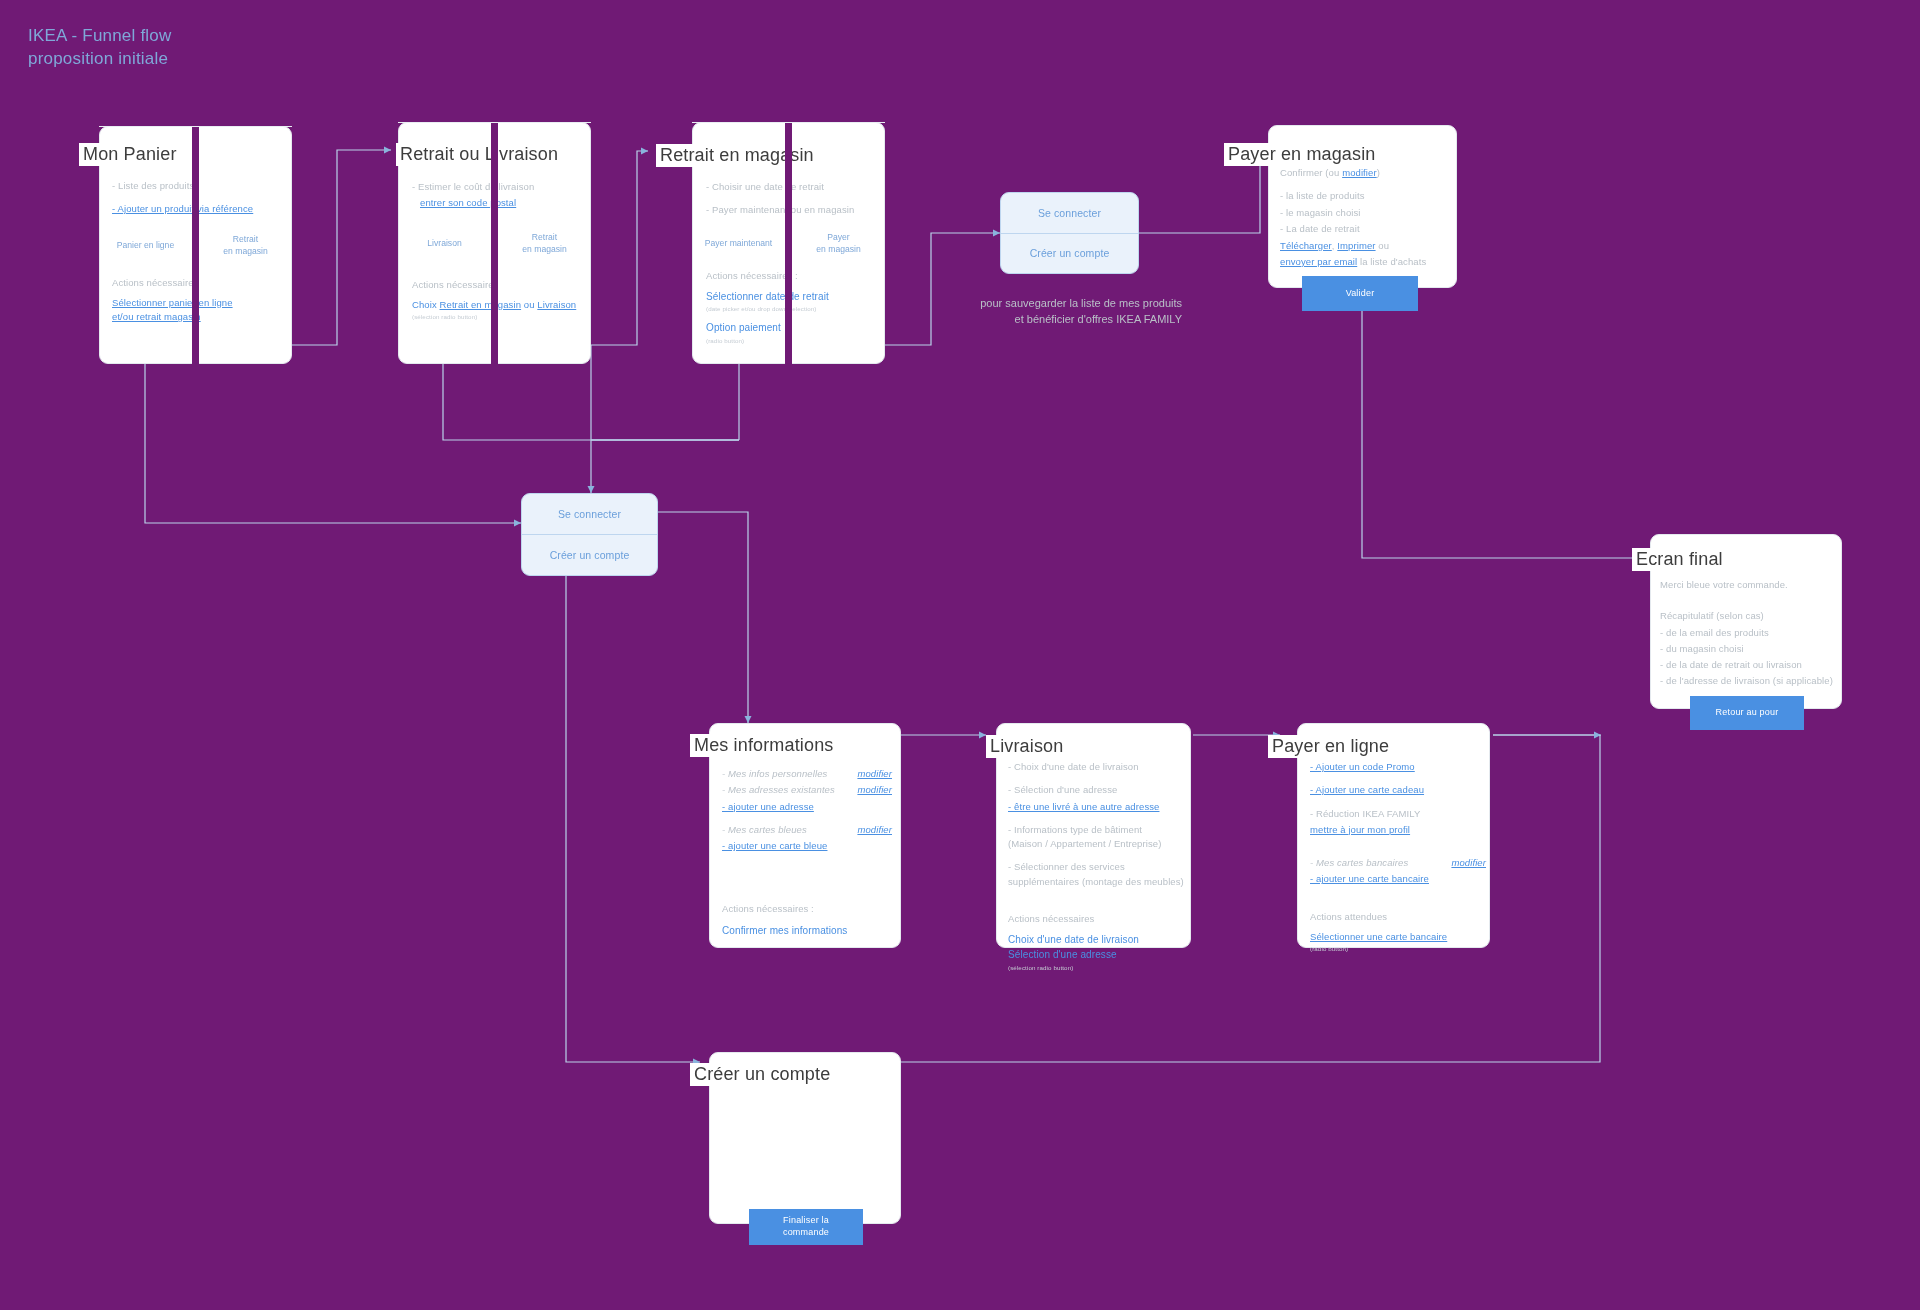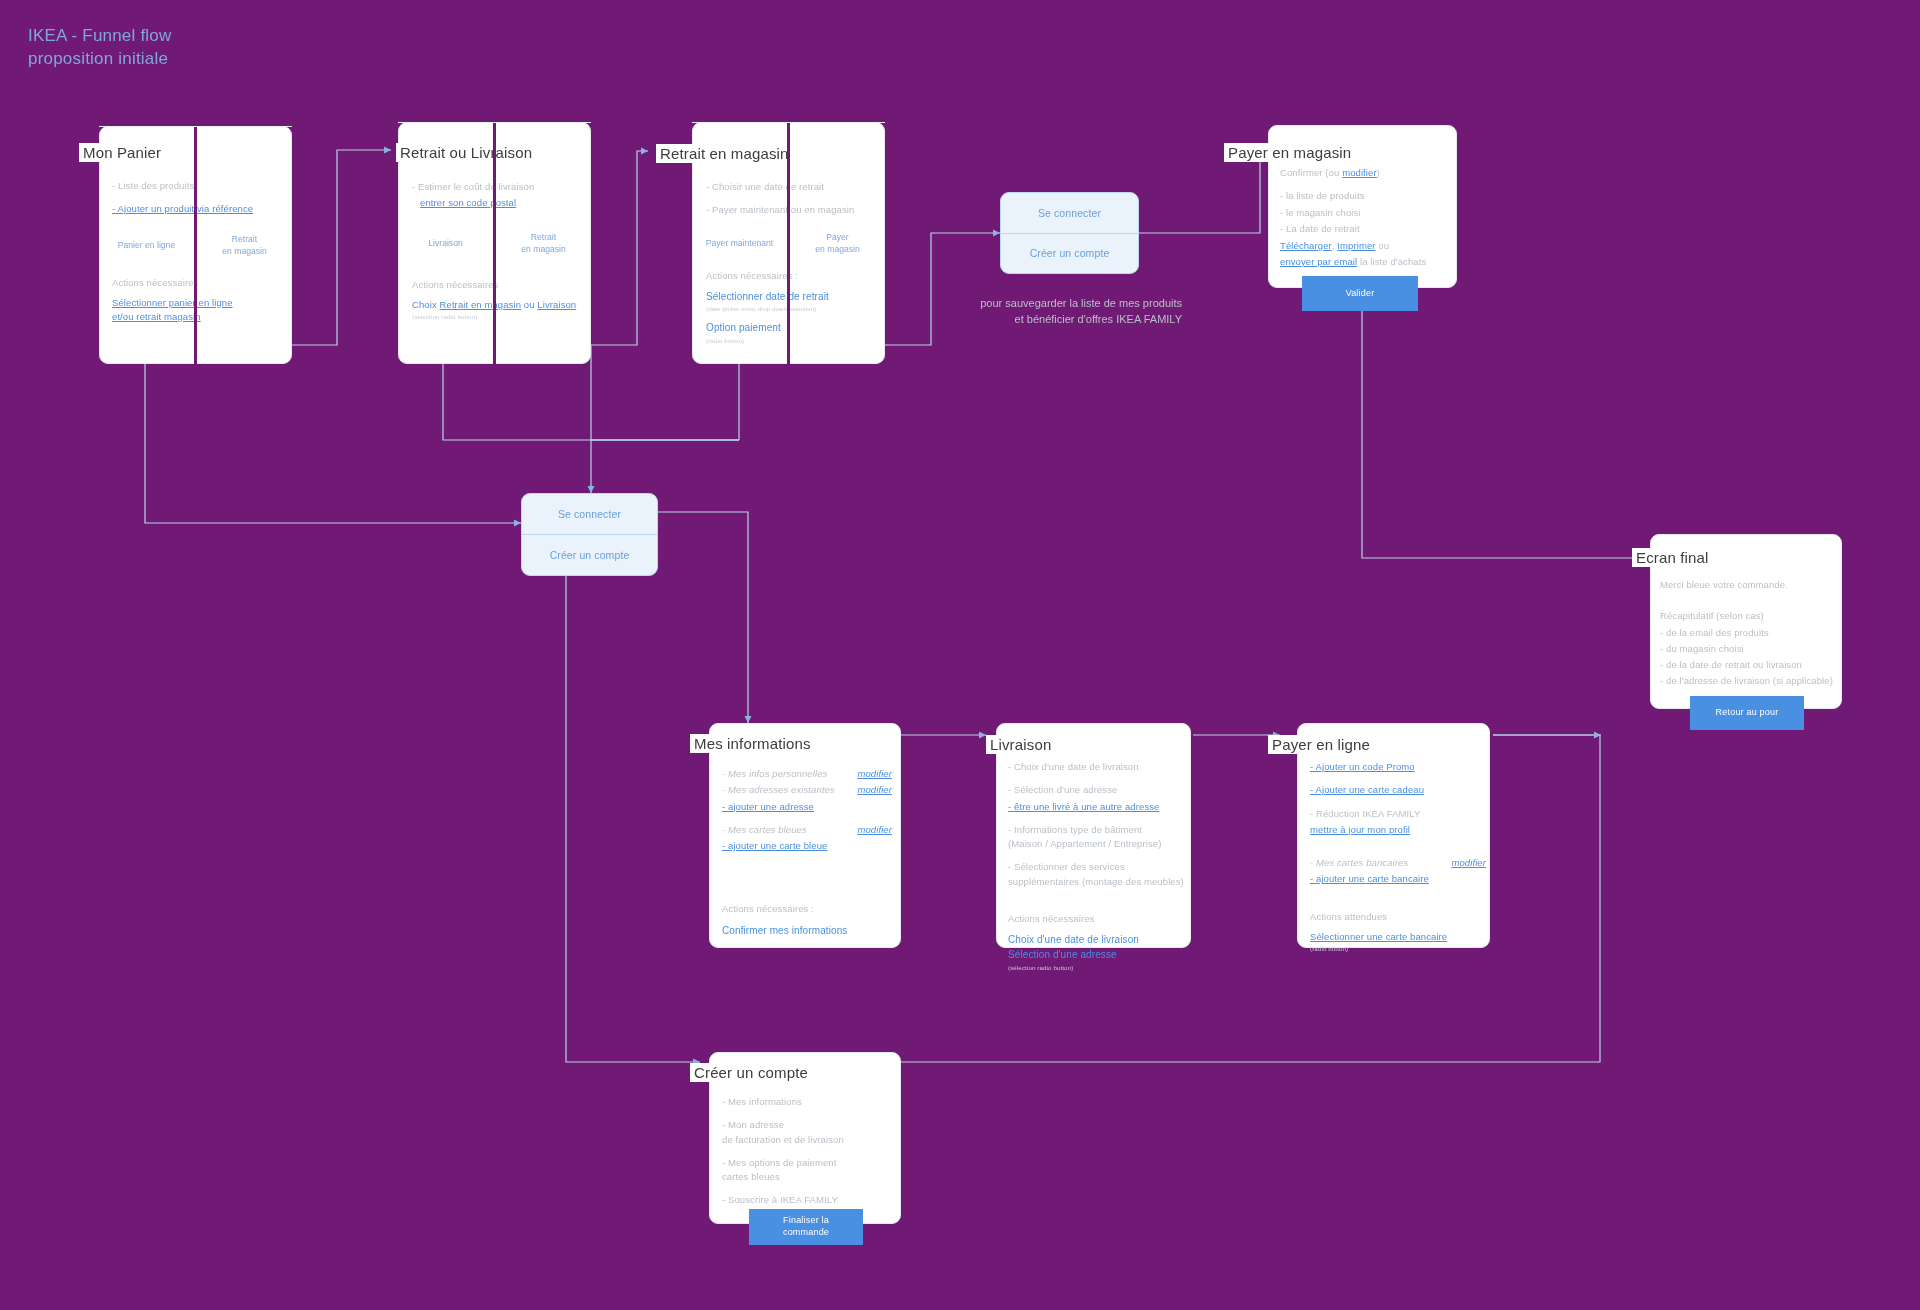--- a/index.html
+++ b/index.html
@@ -36,21 +36,21 @@
 
   
   .card {
     position: absolute;
     background: #ffffff;
     border: 1px solid #e4e9ee;
     border-radius: 9px;
   }
   .card-title {
     position: absolute;
-    font-size: 15px;
+    font-size: 18px;
     color: #3d3d3d;
     background: #ffffff;
     padding: 1px 6px 1px 4px;
     white-space: nowrap;
     letter-spacing: .15px;
   }
   .card-body {
     position: absolute;
     left: 32px; right: 14px;
     font-size: 9.5px;
@@ -84,21 +84,21 @@
   }
   .foot .tab {
     flex: 1;
     display: flex; align-items: center; justify-content: center;
     text-align: center;
     font-size: 8.6px;
     color: #7fa8d8;
     line-height: 1.35;
     white-space: pre-line;
   }
-  .foot .tab + .tab { border-left: 3px solid #701a75; }
+  .foot .tab + .tab { border-left: 7px solid #701a75; }
 
   
   .authbox {
     position: absolute;
     background: #eaf2fb;
     border: 1px solid #bed6ef;
     border-radius: 9px;
     display: flex;
     flex-direction: column;
   }
@@ -341,24 +341,16 @@
     </div>
     <div class="ln"><span class="lnk">- ajouter une carte bancaire</span></div>
     <div style="height:12px"></div>
     <div class="act-head">Actions attendues</div>
     <div><span class="lnk">Sélectionner une carte bancaire</span></div>
     <div class="micro">(radio button)</div>
   </div>
 
   <div class="card" style="left:709px; top:1052px; width:192px; height:172px;"></div>
   <div class="card-title" style="left:690px; top:1063px;">Créer un compte</div>
-  <div class="card-body" style="left:722px; top:1095px; width:172px;">
-    <div class="ln">- Mes informations</div>
-    <div class="ln" style="white-space:pre-line;">- Mon adresse
-de facturation et de livraison</div>
-    <div class="ln" style="white-space:pre-line;">- Mes options de paiement
-cartes bleues</div>
-    <div class="ln">- Souscrire à IKEA FAMILY</div>
-  </div>
   <div class="cta" style="left:749px; top:1209px; width:114px; height:36px;">Finaliser la
 commande</div>
 
 </div>
 
 </body></html>

